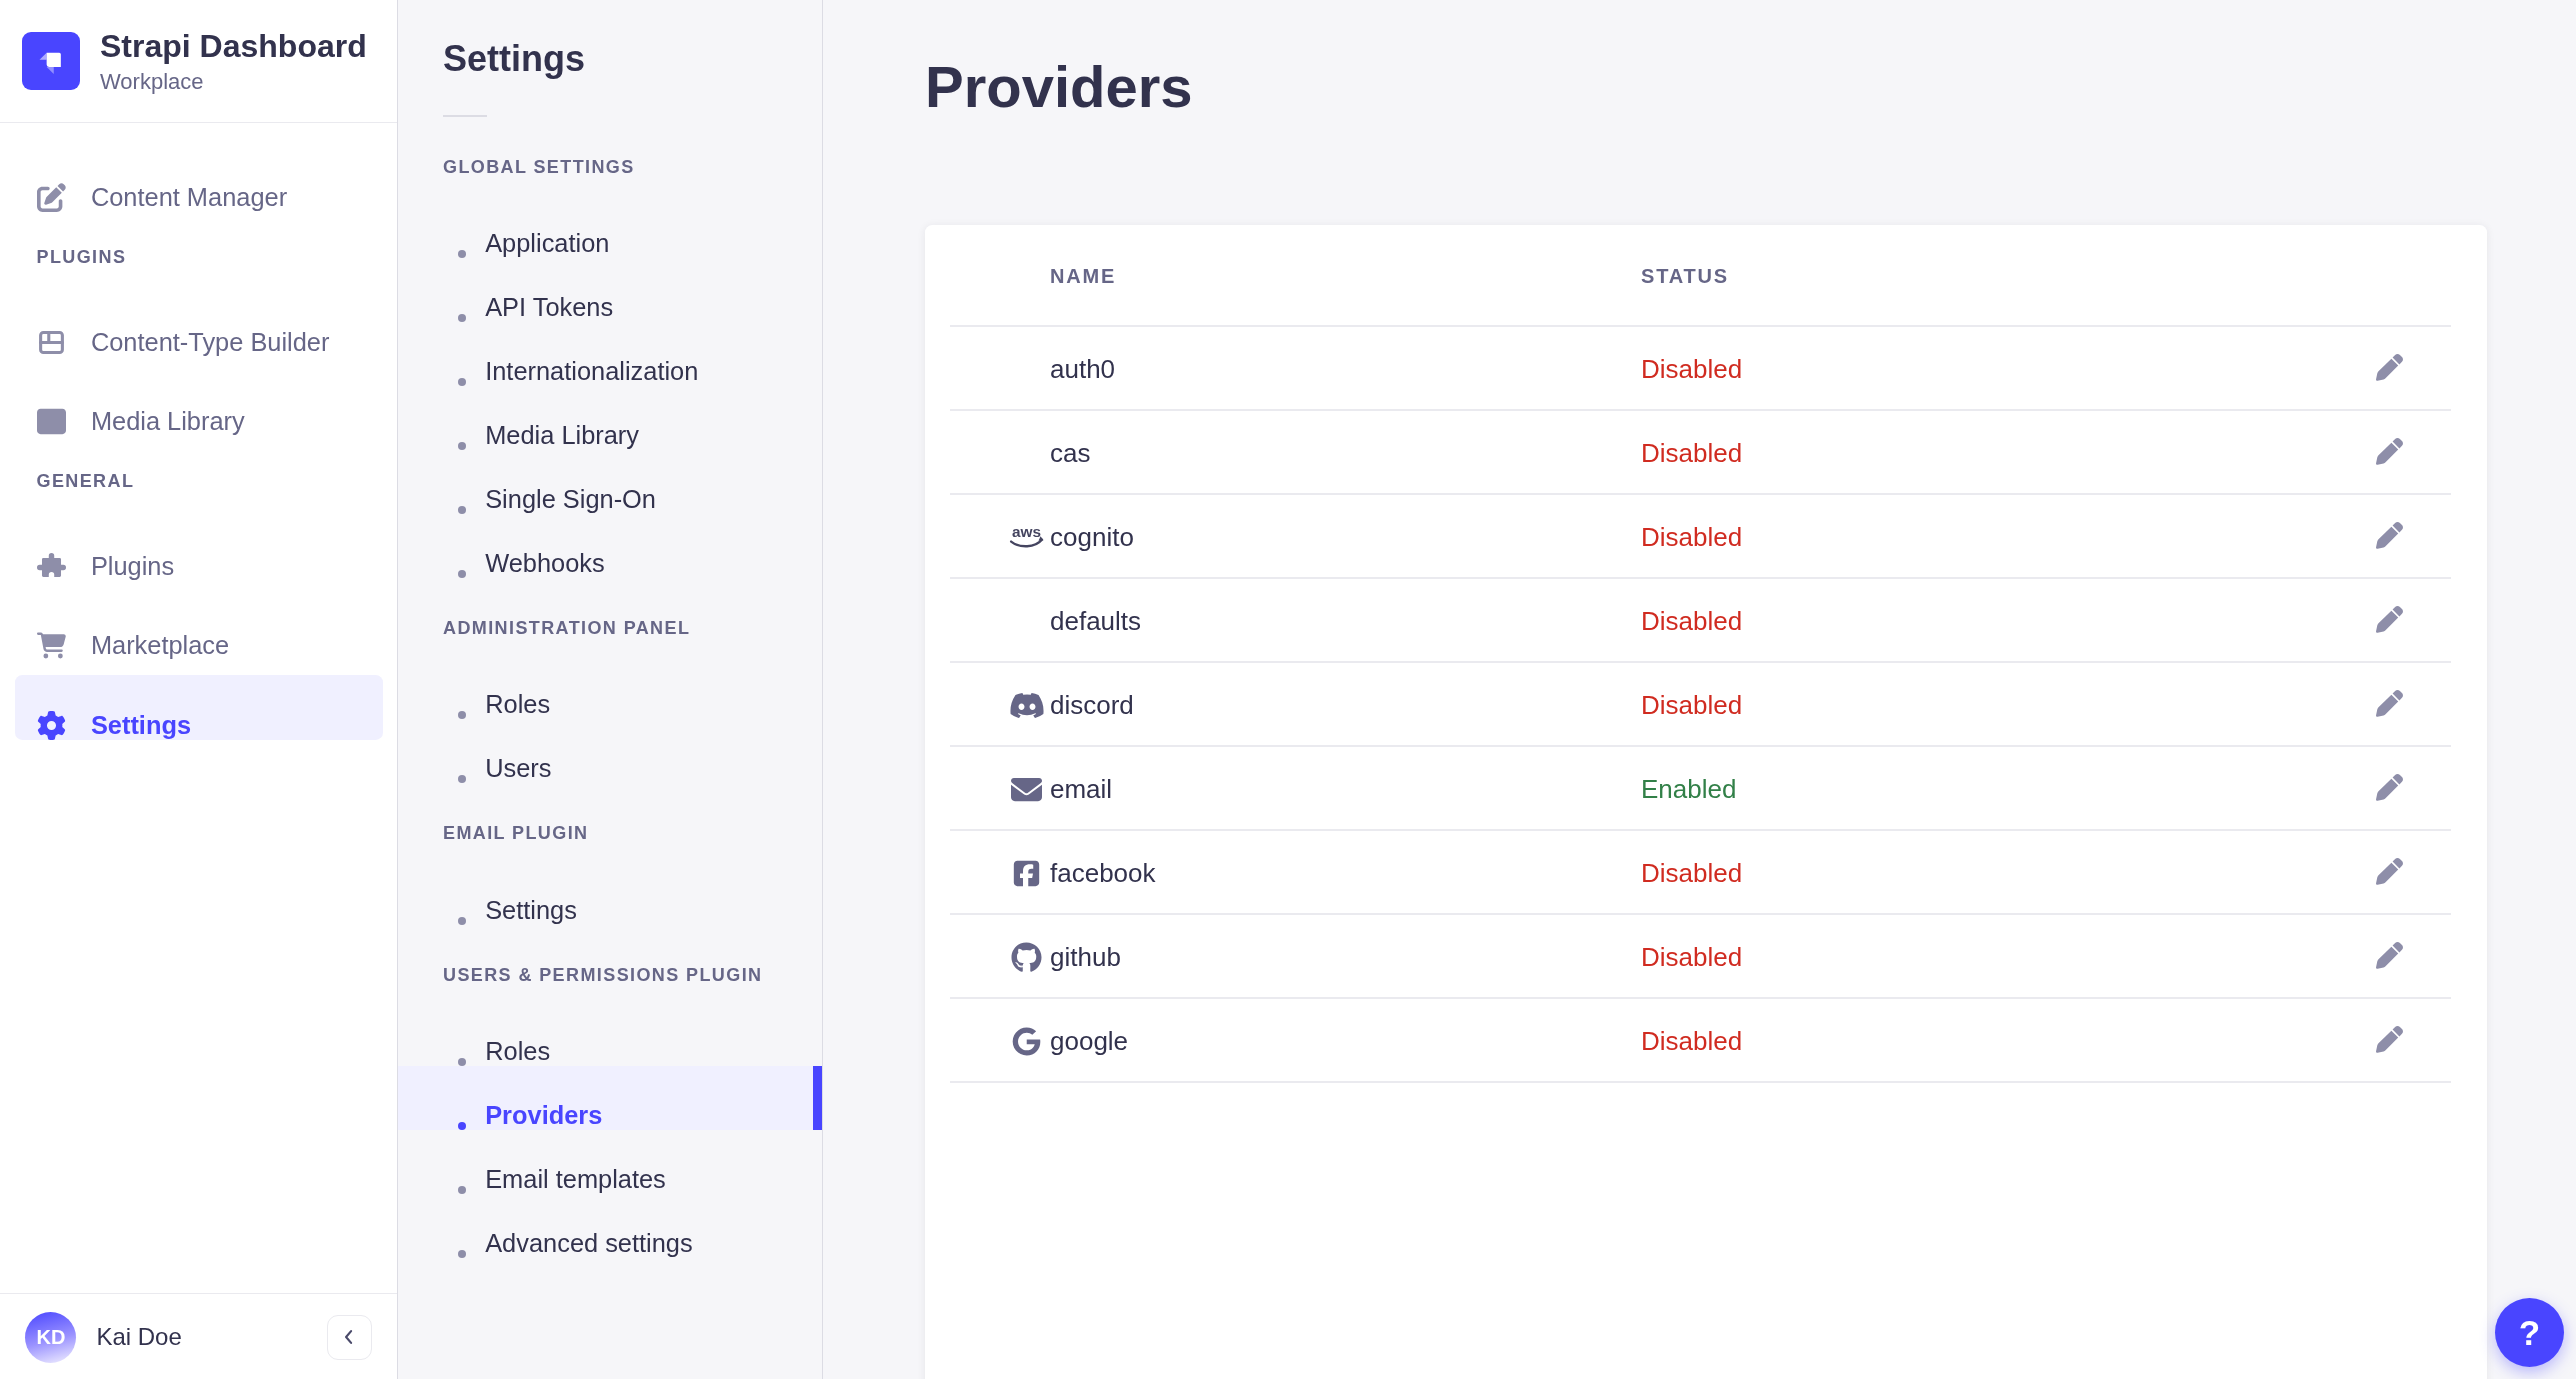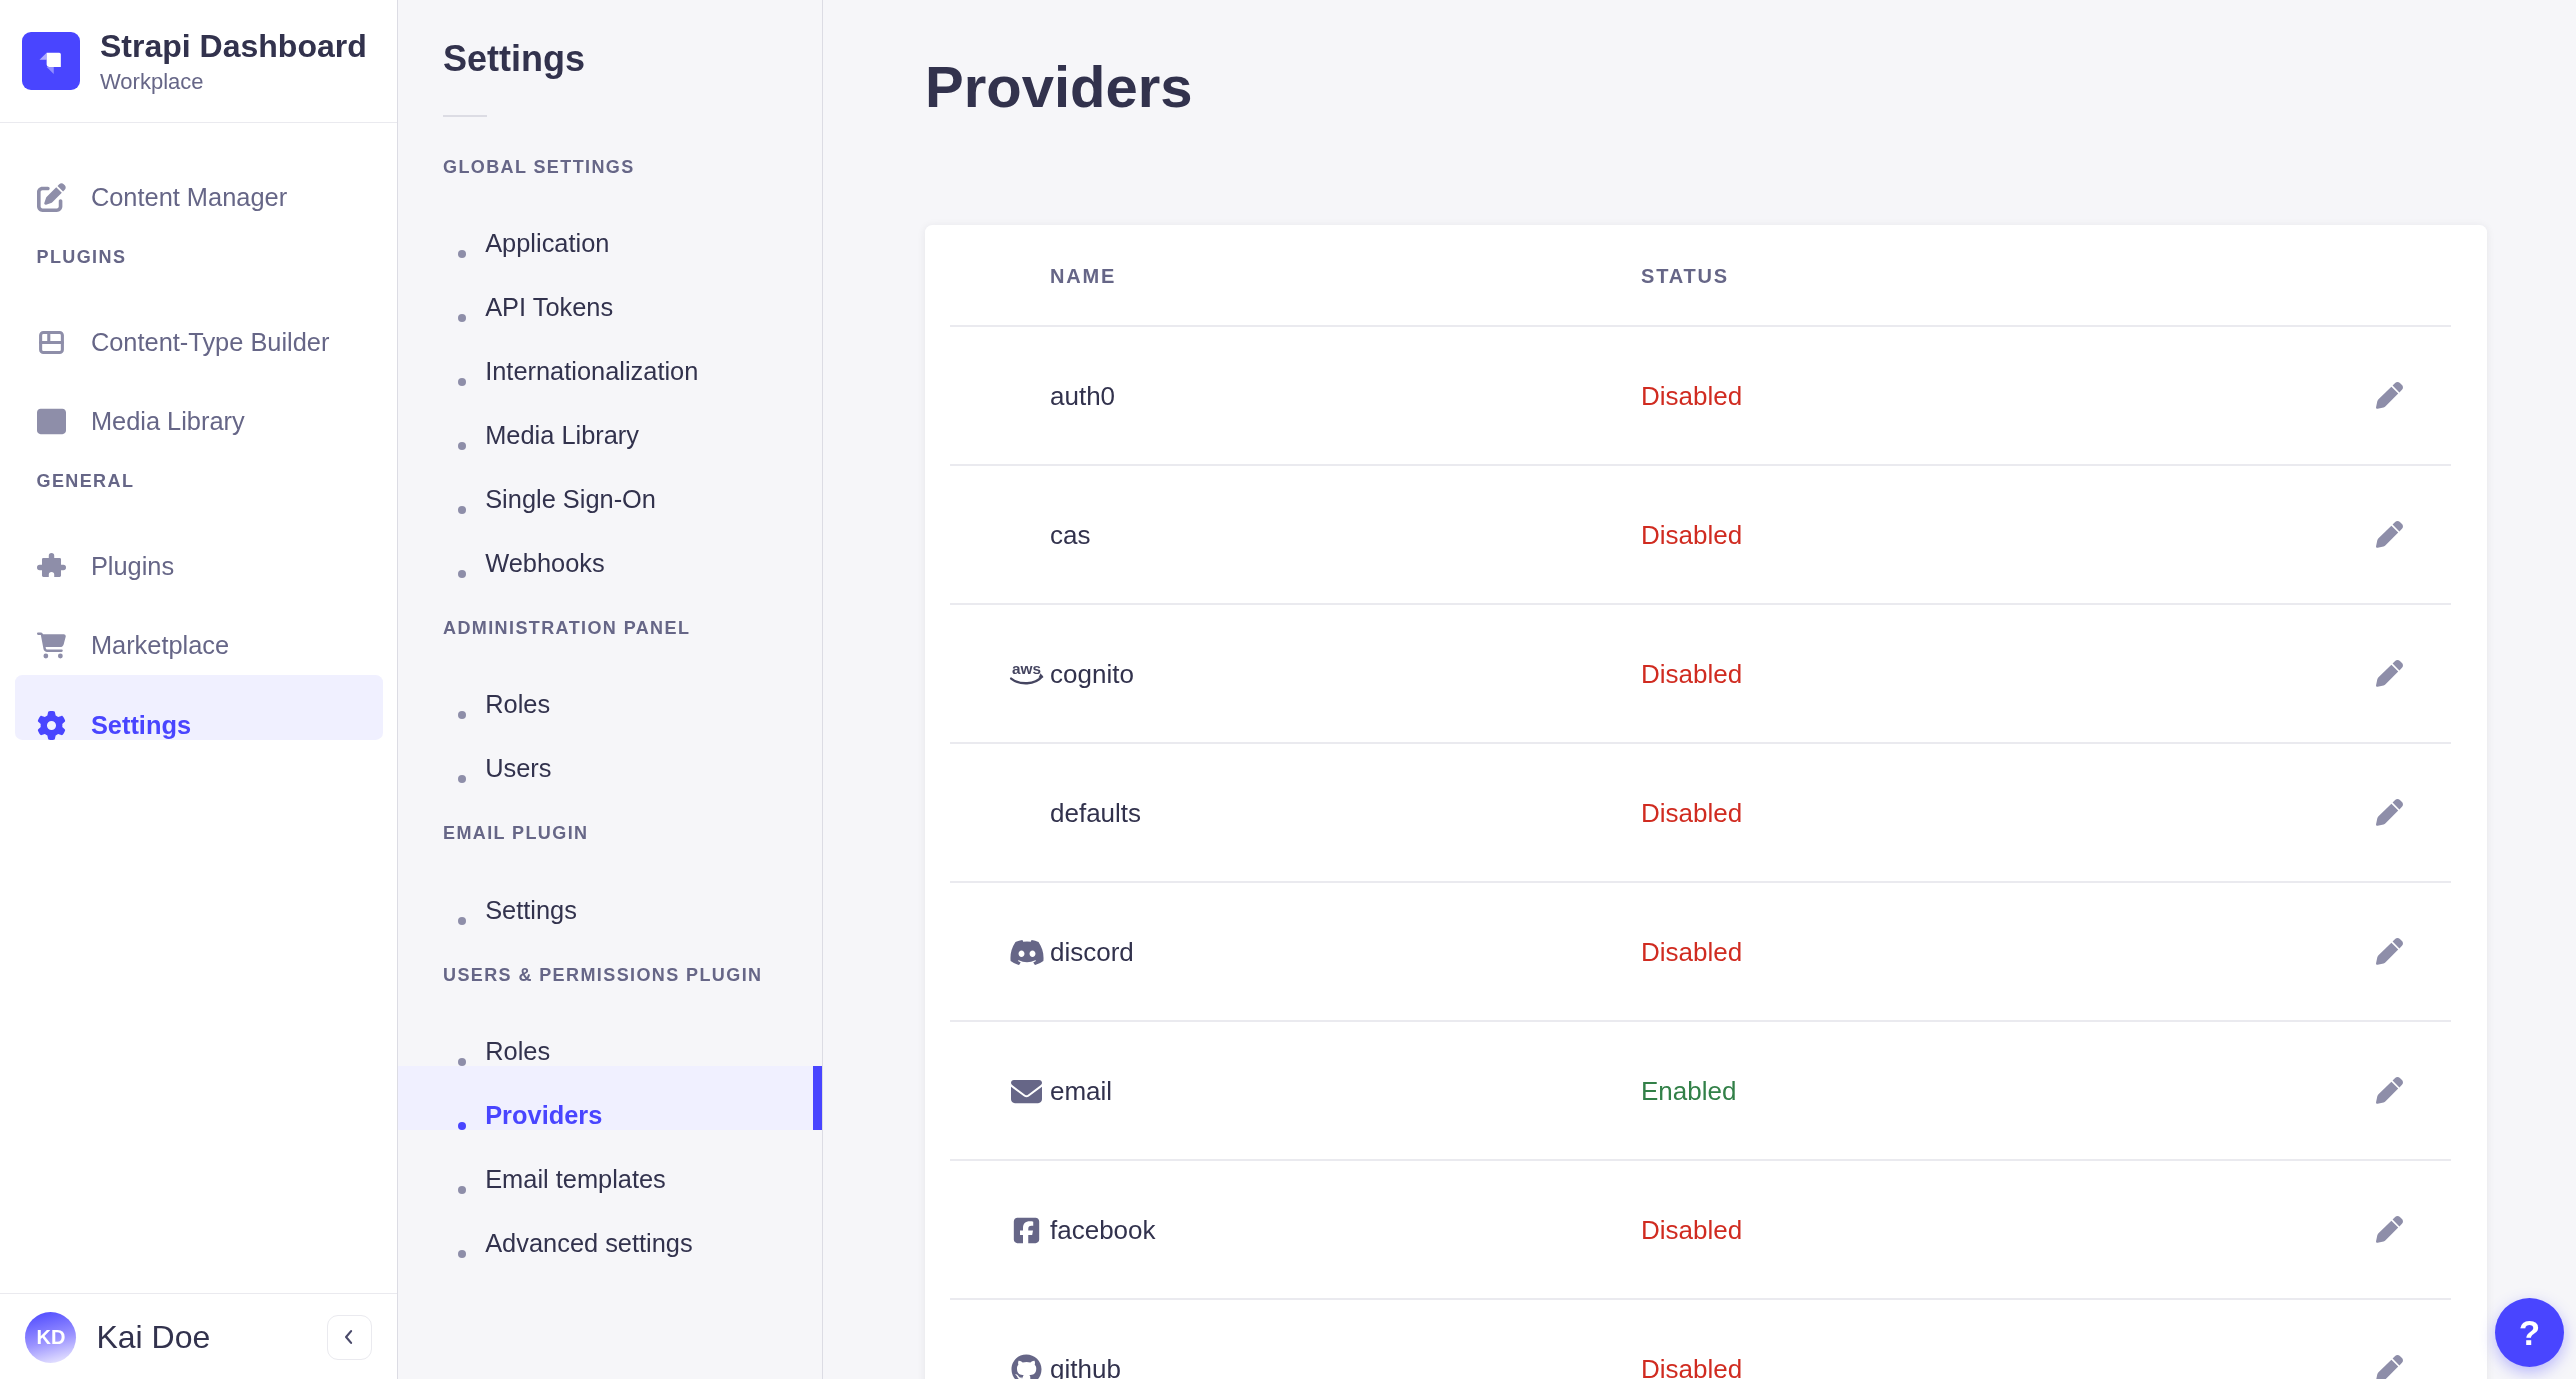--- a/index.html
+++ b/index.html
@@ -55,21 +55,21 @@
     display: flex; align-items: center; gap: 20px;
     padding: 0 25.4px;
   }
   .avatar {
     width: 51px; height: 51px; border-radius: 50%;
     background: linear-gradient(165deg, #4945ff 0%, #9b93ff 55%, #f3f1ff 100%);
     color: #fff; font-size: 20px; font-weight: 700;
     display: flex; align-items: center; justify-content: center;
     flex-shrink: 0;
   }
-  .user-name { font-size: 32px; color: #32324d; flex: 1; }
+  .user-name { font-size: 24px; color: #32324d; flex: 1; }
   .collapse-btn {
     width: 45px; height: 45px; border-radius: 11px;
     border: 1.8px solid #eaeaef; background: #fff;
     display: flex; align-items: center; justify-content: center;
   }
 
   
   .subnav {
     width: 425px; min-width: 425px; height: 100%;
     background: #f6f6f9;
@@ -110,21 +110,21 @@
   .thead { height: 102px; position: relative; display: flex; align-items: center; }
   .thead::after, .trow::after {
     content: ""; position: absolute; left: 25.4px; right: 36px; bottom: 0;
     height: 1.8px; background: #eaeaef;
   }
   .th-name, .th-status {
     font-size: 20px; font-weight: 700; letter-spacing: 1.8px; color: #666687;
   }
   .th-name { margin-left: 125px; }
   .th-status { position: absolute; left: 716px; }
-  .trow { height: 139px; position: relative; display: flex; align-items: center; }
+  .trow { height: 84px; position: relative; display: flex; align-items: center; }
   .cell-icon {
     position: absolute; left: 76px; width: 51px; height: 51px;
     display: flex; align-items: center; justify-content: center;
   }
   .cell-icon svg { fill: #666687; }
   .cell-name { margin-left: 125px; font-size: 26px; color: #32324d; }
   .cell-status { position: absolute; left: 716px; font-size: 26px; }
   .status-disabled { color: #d02b20; }
   .status-enabled { color: #328048; }
   .edit-btn {

